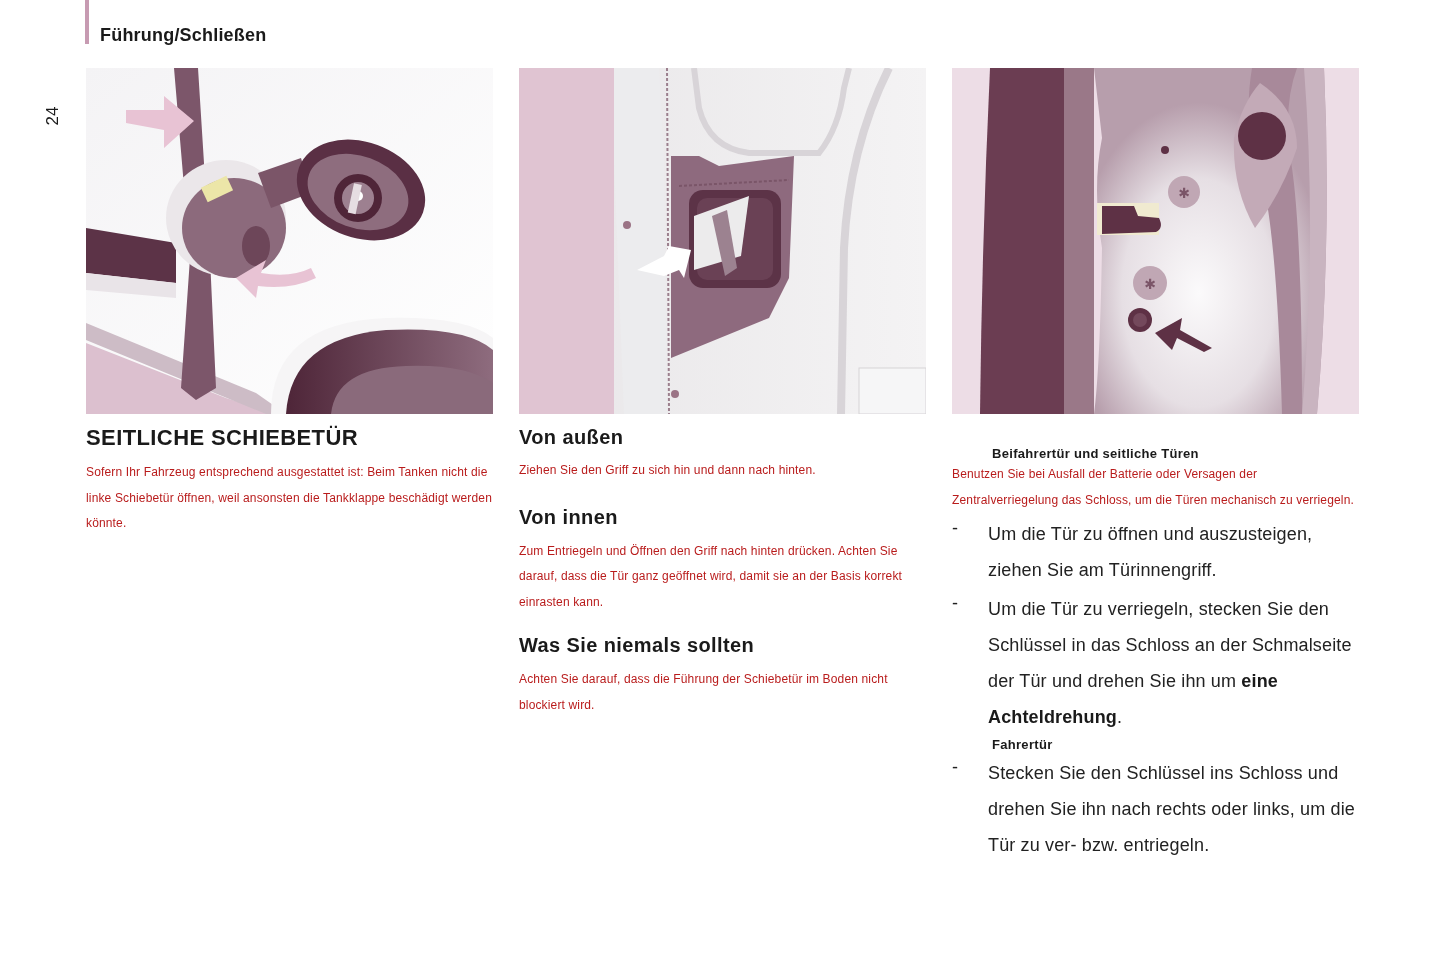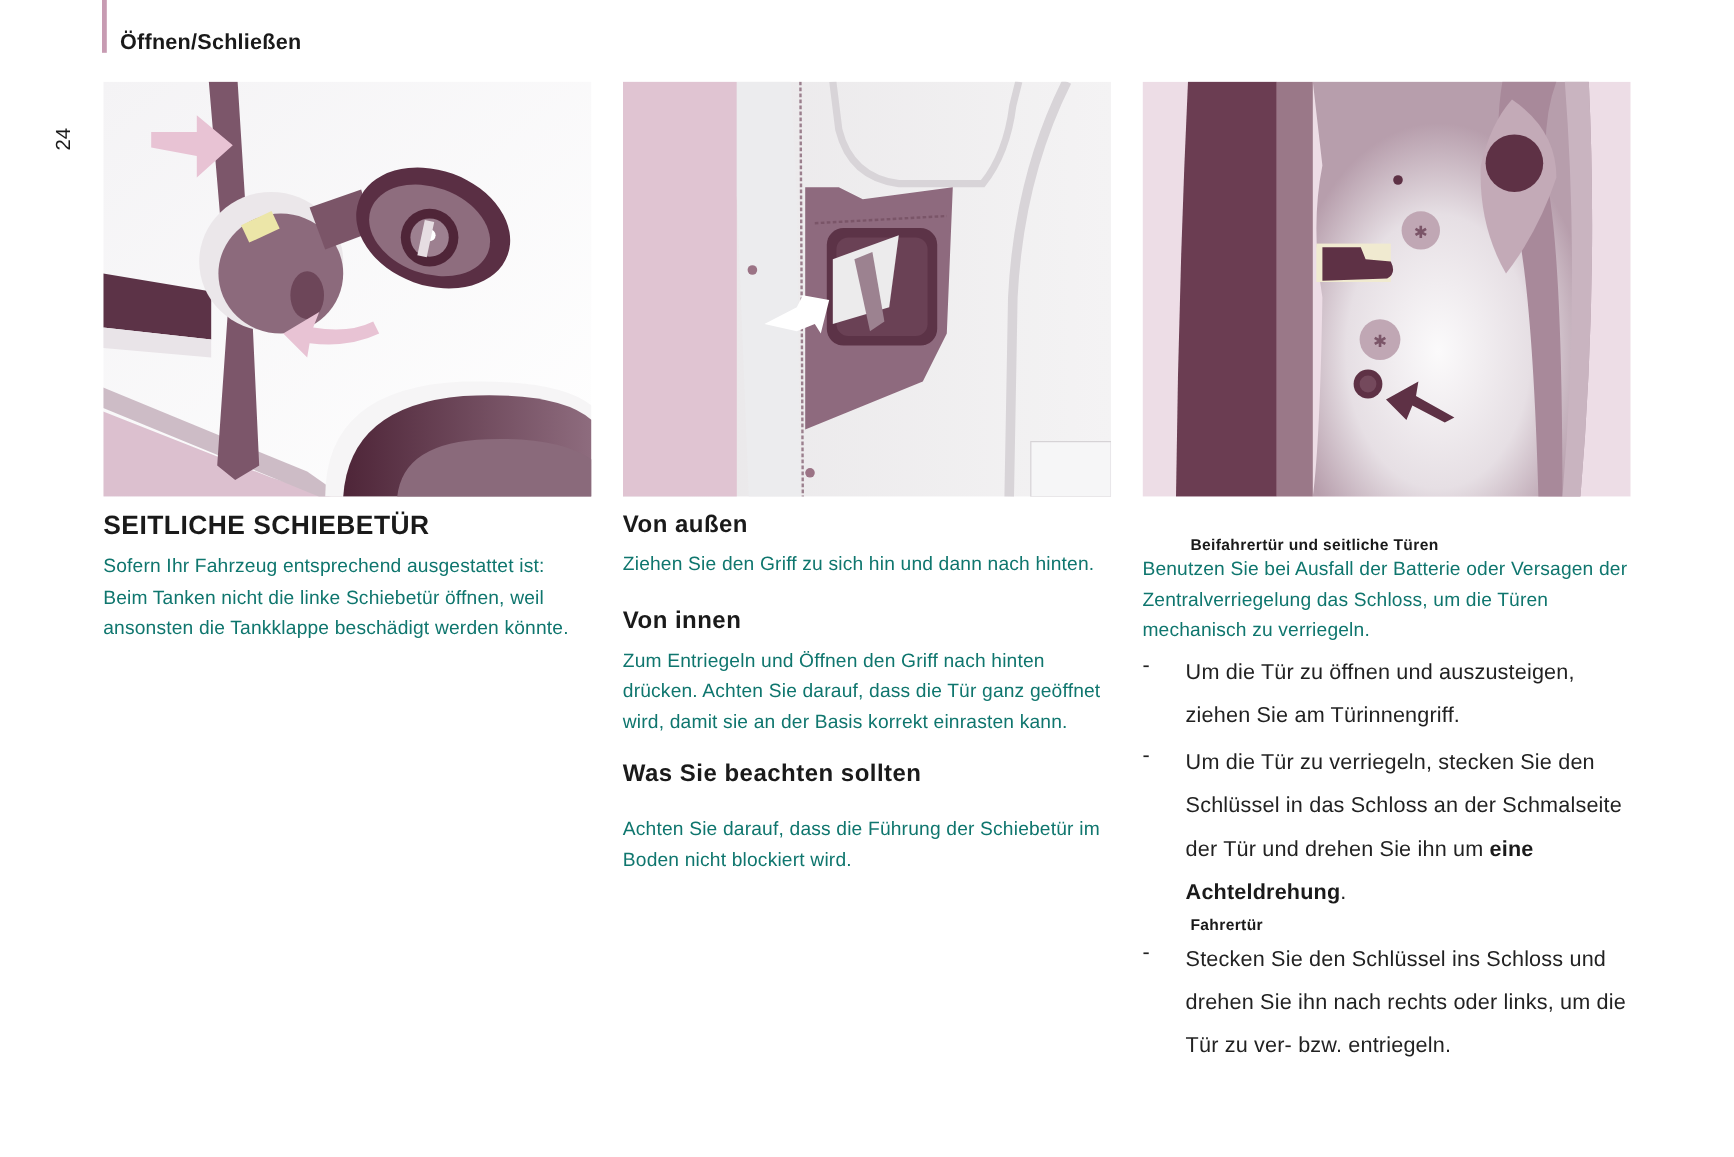--- a/index.html
+++ b/index.html
@@ -14,46 +14,46 @@
     .col-1 { left: 86px; }
     .col-2 { left: 519px; }
     .col-3 { left: 952px; }
 
     .figure { width: 407px; height: 346px; overflow: hidden; display: block; }
     .figure svg { display: block; width: 407px; height: 346px; }
 
     .h-main { font-size: 22px; font-weight: bold; letter-spacing: 0.4px; margin-top: 11px; color: #1a1a1a; }
     .h-sub { font-size: 20px; font-weight: bold; letter-spacing: 0.4px; color: #1a1a1a; }
     .h-minor { font-size: 13px; font-weight: bold; letter-spacing: 0.3px; color: #1a1a1a; margin-left: 40px; }
-    .p { font-size: 16px; line-height: 25.6px; color: #0f766e; letter-spacing: 0.15px; }
+    .p { font-size: 12px; line-height: 25.6px; color: #b91c1c; letter-spacing: 0.15px; }
 
     .col-1 .p { margin-top: 9px; }
 
     .col-2 .h-sub.first { margin-top: 12px; }
     .col-2 .p.a { margin-top: 9px; }
     .col-2 .h-sub.second { margin-top: 22px; }
     .col-2 .p.b { margin-top: 10px; }
     .col-2 .h-sub.third { margin-top: 19px; }
-    .col-2 .p.c { margin-top: 22px; }
+    .col-2 .p.c { margin-top: 10px; }
     .col-2 .p.d { margin-top: 3px; }
 
     .col-3 .h-sub.first { margin-top: 12px; }
     .col-3 .h-minor.b { margin-top: 32px; }
     .col-3 .p.intro { margin-top: 1px; }
     .bullet { display: flex; margin-top: 3px; }
     .bullet .dash { width: 36px; flex: none; font-size: 18px; line-height: 25.6px; color: #222; }
     .bullet .txt { font-size: 18px; line-height: 36px; color: #222; letter-spacing: 0.15px; }
     .bullet .txt b { font-weight: bold; color: #1a1a1a; }
     .col-3 .h-minor.f { margin-top: 2px; }
   </style>
 </head>
 <body>
 
 <div class="header-bar"></div>
-<div class="header-title">Öffnen/Schließen</div>
+<div class="header-title">Führung/Schließen</div>
 <div class="page-number">24</div>
 
 <div class="col col-1">
   <div class="figure">
     <svg viewBox="0 0 407 346" xmlns="http://www.w3.org/2000/svg">
       <defs>
         <linearGradient id="g1bg" x1="0" y1="0" x2="1" y2="1">
           <stop offset="0" stop-color="#f4f3f5"></stop>
           <stop offset="1" stop-color="#ffffff"></stop>
         </linearGradient>
@@ -132,21 +132,21 @@
       <circle cx="108" cy="157" r="4" fill="#9b7385"></circle>
       <circle cx="156" cy="326" r="4" fill="#9b7385"></circle>
 
       <rect x="340" y="300" width="67" height="46" fill="#f6f6f7" stroke="#d6d3d6"></rect>
     </svg>
   </div>
   <div class="h-sub first">Von außen</div>
   <div class="p a">Ziehen Sie den Griff zu sich hin und dann nach hinten.</div>
   <div class="h-sub second">Von innen</div>
   <div class="p b">Zum Entriegeln und Öffnen den Griff nach hinten drücken. Achten Sie darauf, dass die Tür ganz geöffnet wird, damit sie an der Basis korrekt einrasten kann.</div>
-  <div class="h-sub third">Was Sie beachten sollten</div>
+  <div class="h-sub third">Was Sie niemals sollten</div>
   <div class="p c">Achten Sie darauf, dass die Führung der Schiebetür im Boden nicht blockiert wird.</div>
 </div>
 
 <div class="col col-3">
   <div class="figure">
     <svg viewBox="0 0 407 346" xmlns="http://www.w3.org/2000/svg">
       <defs>
         <radialGradient id="g3center" cx="0.45" cy="0.65" r="0.55">
           <stop offset="0" stop-color="#fbfafb"></stop>
           <stop offset="0.6" stop-color="#e6dfe4"></stop>

